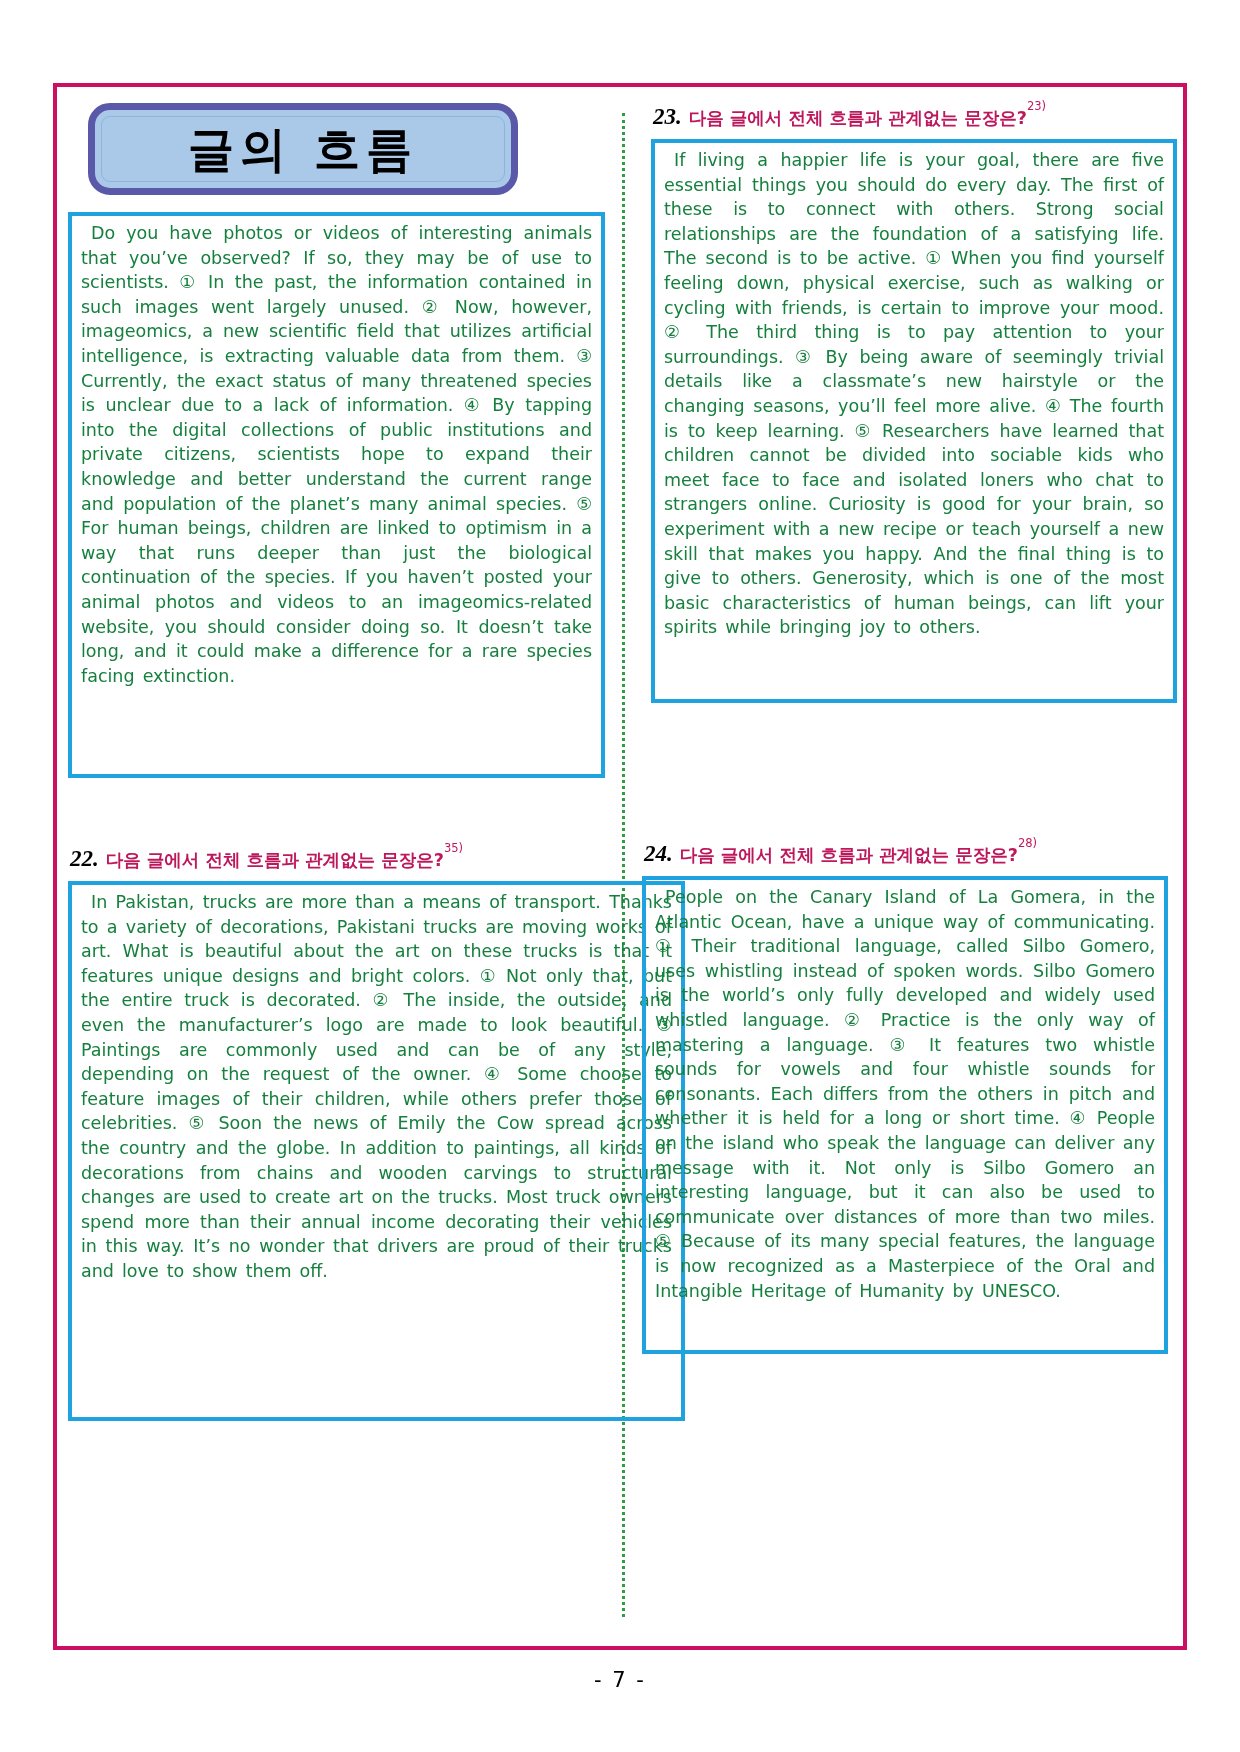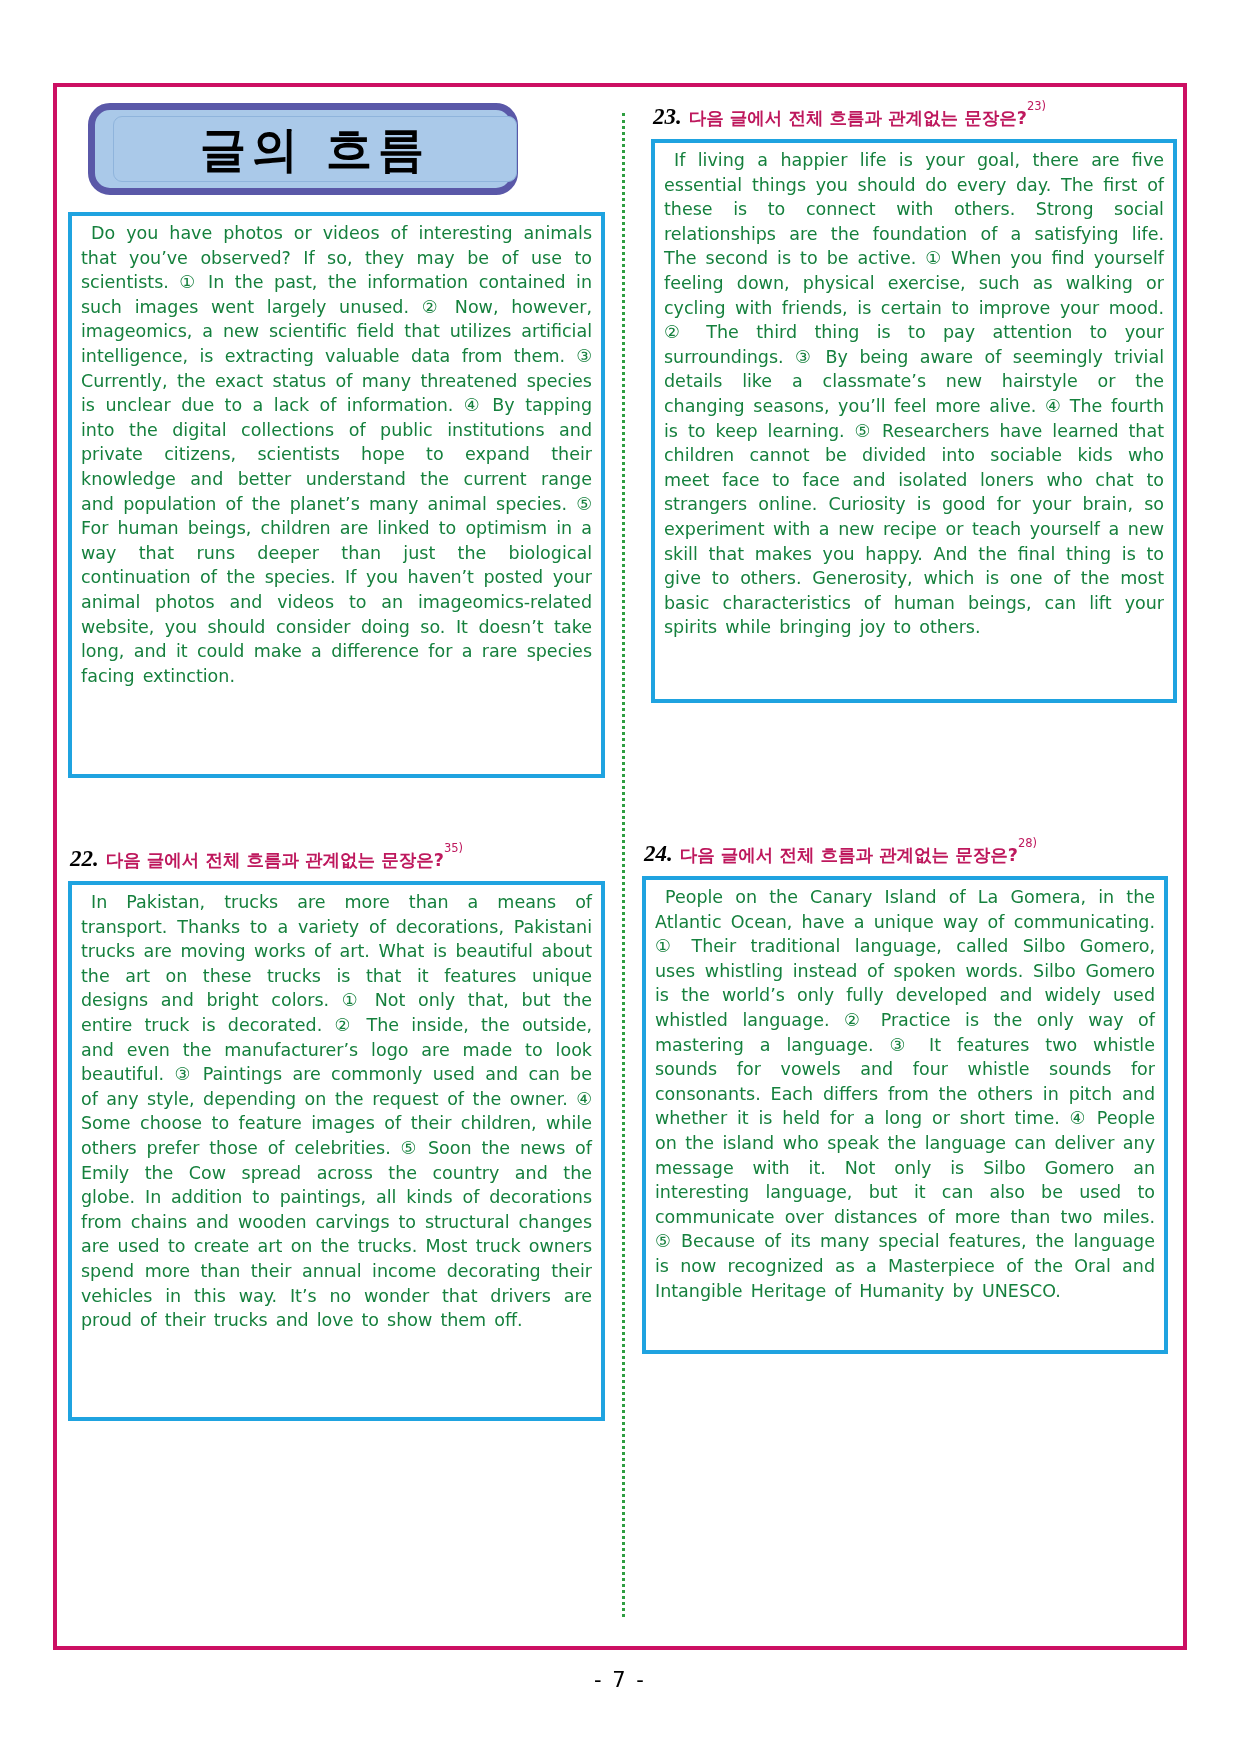--- a/index.html
+++ b/index.html
@@ -28,21 +28,20 @@
     background: #aac9e9;
     padding: 6px;
   }
   .title-mid {
     box-sizing: border-box;
     width: 100%; height: 100%;
     background: #ffffff;
     border-radius: 13px;
     padding: 0;
     box-shadow: inset 0 0 0 1px #8fb4dc;
-    margin-left: 12px;
   }
   .title-inner {
     box-sizing: border-box;
     width: 100%; height: 100%;
     background: #aac9e9;
     border: 1px solid #8fb4dc;
     border-radius: 9px;
     display: flex;
     align-items: center;
     justify-content: center;
@@ -51,21 +50,21 @@
     font-size: 46px;
     font-weight: bold;
     color: #000000;
     letter-spacing: 6px;
     line-height: 1;
     transform: scaleY(1.05);
   }
   
   .qblock { position: absolute; }
   .qb-21 { left: 68px;  top: 212px;  width: 537px; }
-  .qb-22 { left: 68px;  top: 846px;  width: 537px; }
+  .qb-22 { left: 68px;  top: 846px;  width: 617px; }
   .qb-23 { left: 642px; top: 104px;  width: 526px; padding-left: 9px; }
   .qb-24 { left: 642px; top: 841px;  width: 526px; }
   .qheader {
     display: flex;
     align-items: baseline;
     margin: 0 0 9px 2px;
     white-space: nowrap;
   }
   .qnum {
     font-family: "Liberation Serif", serif;

